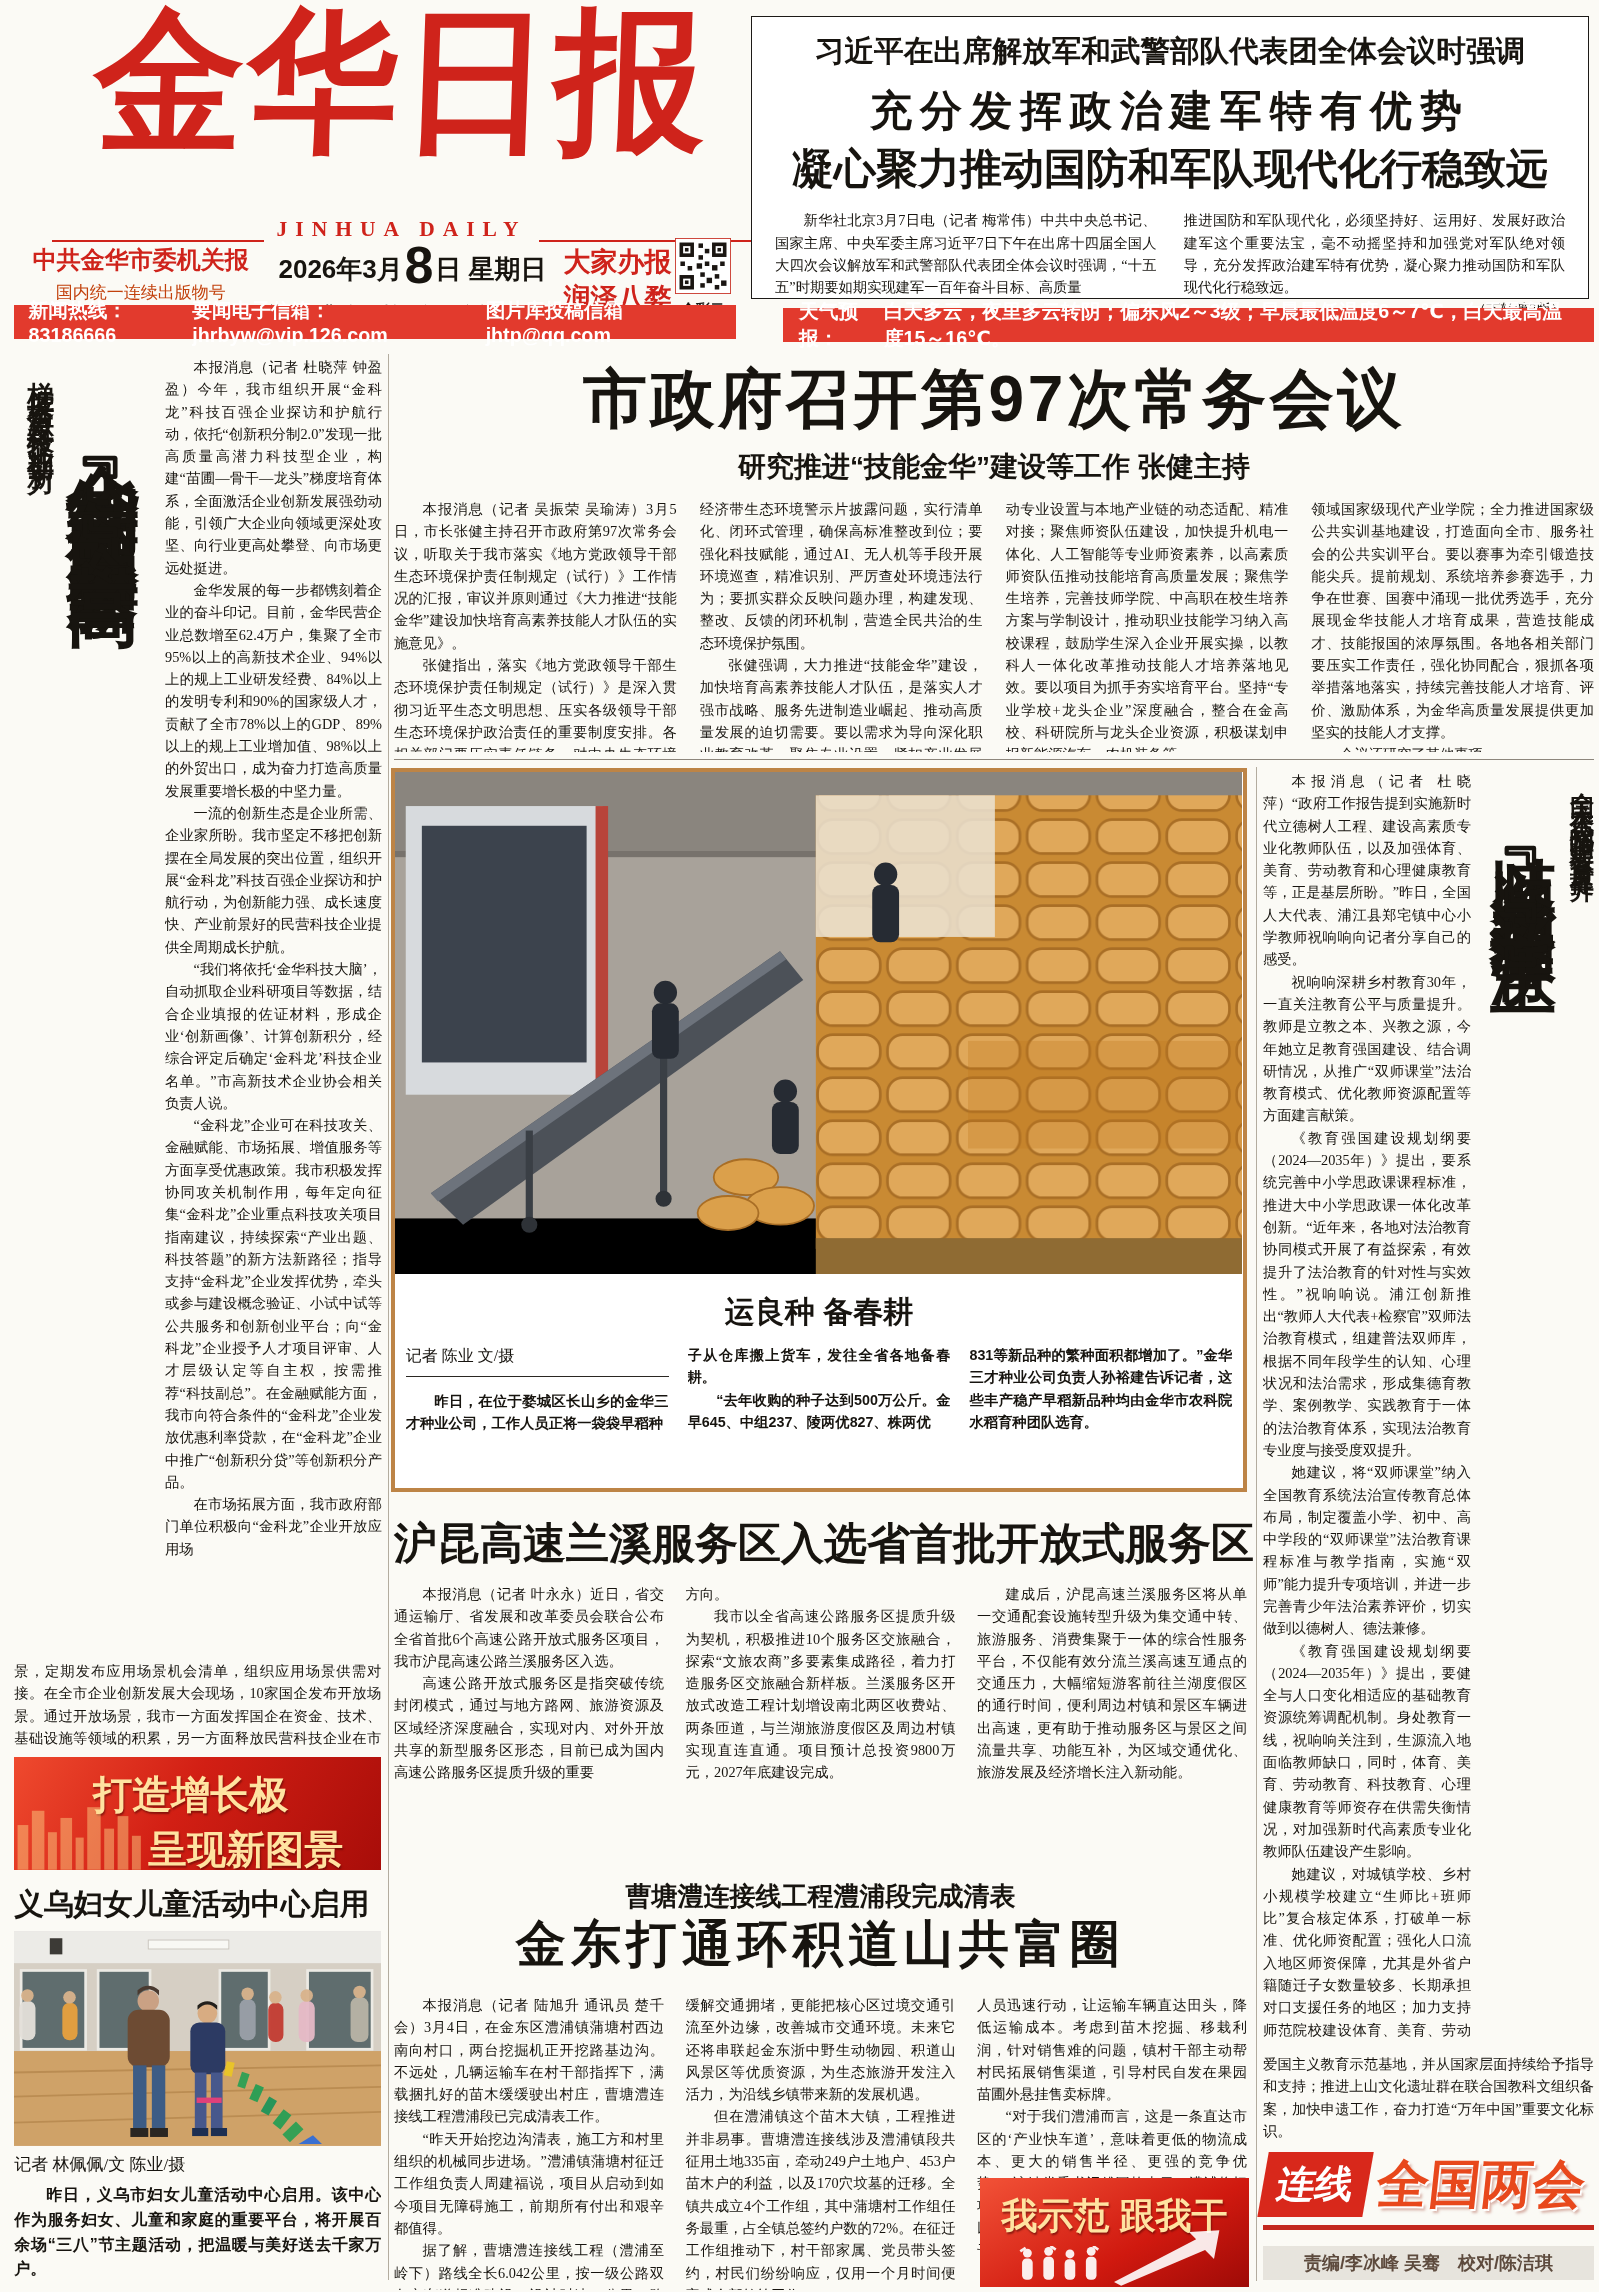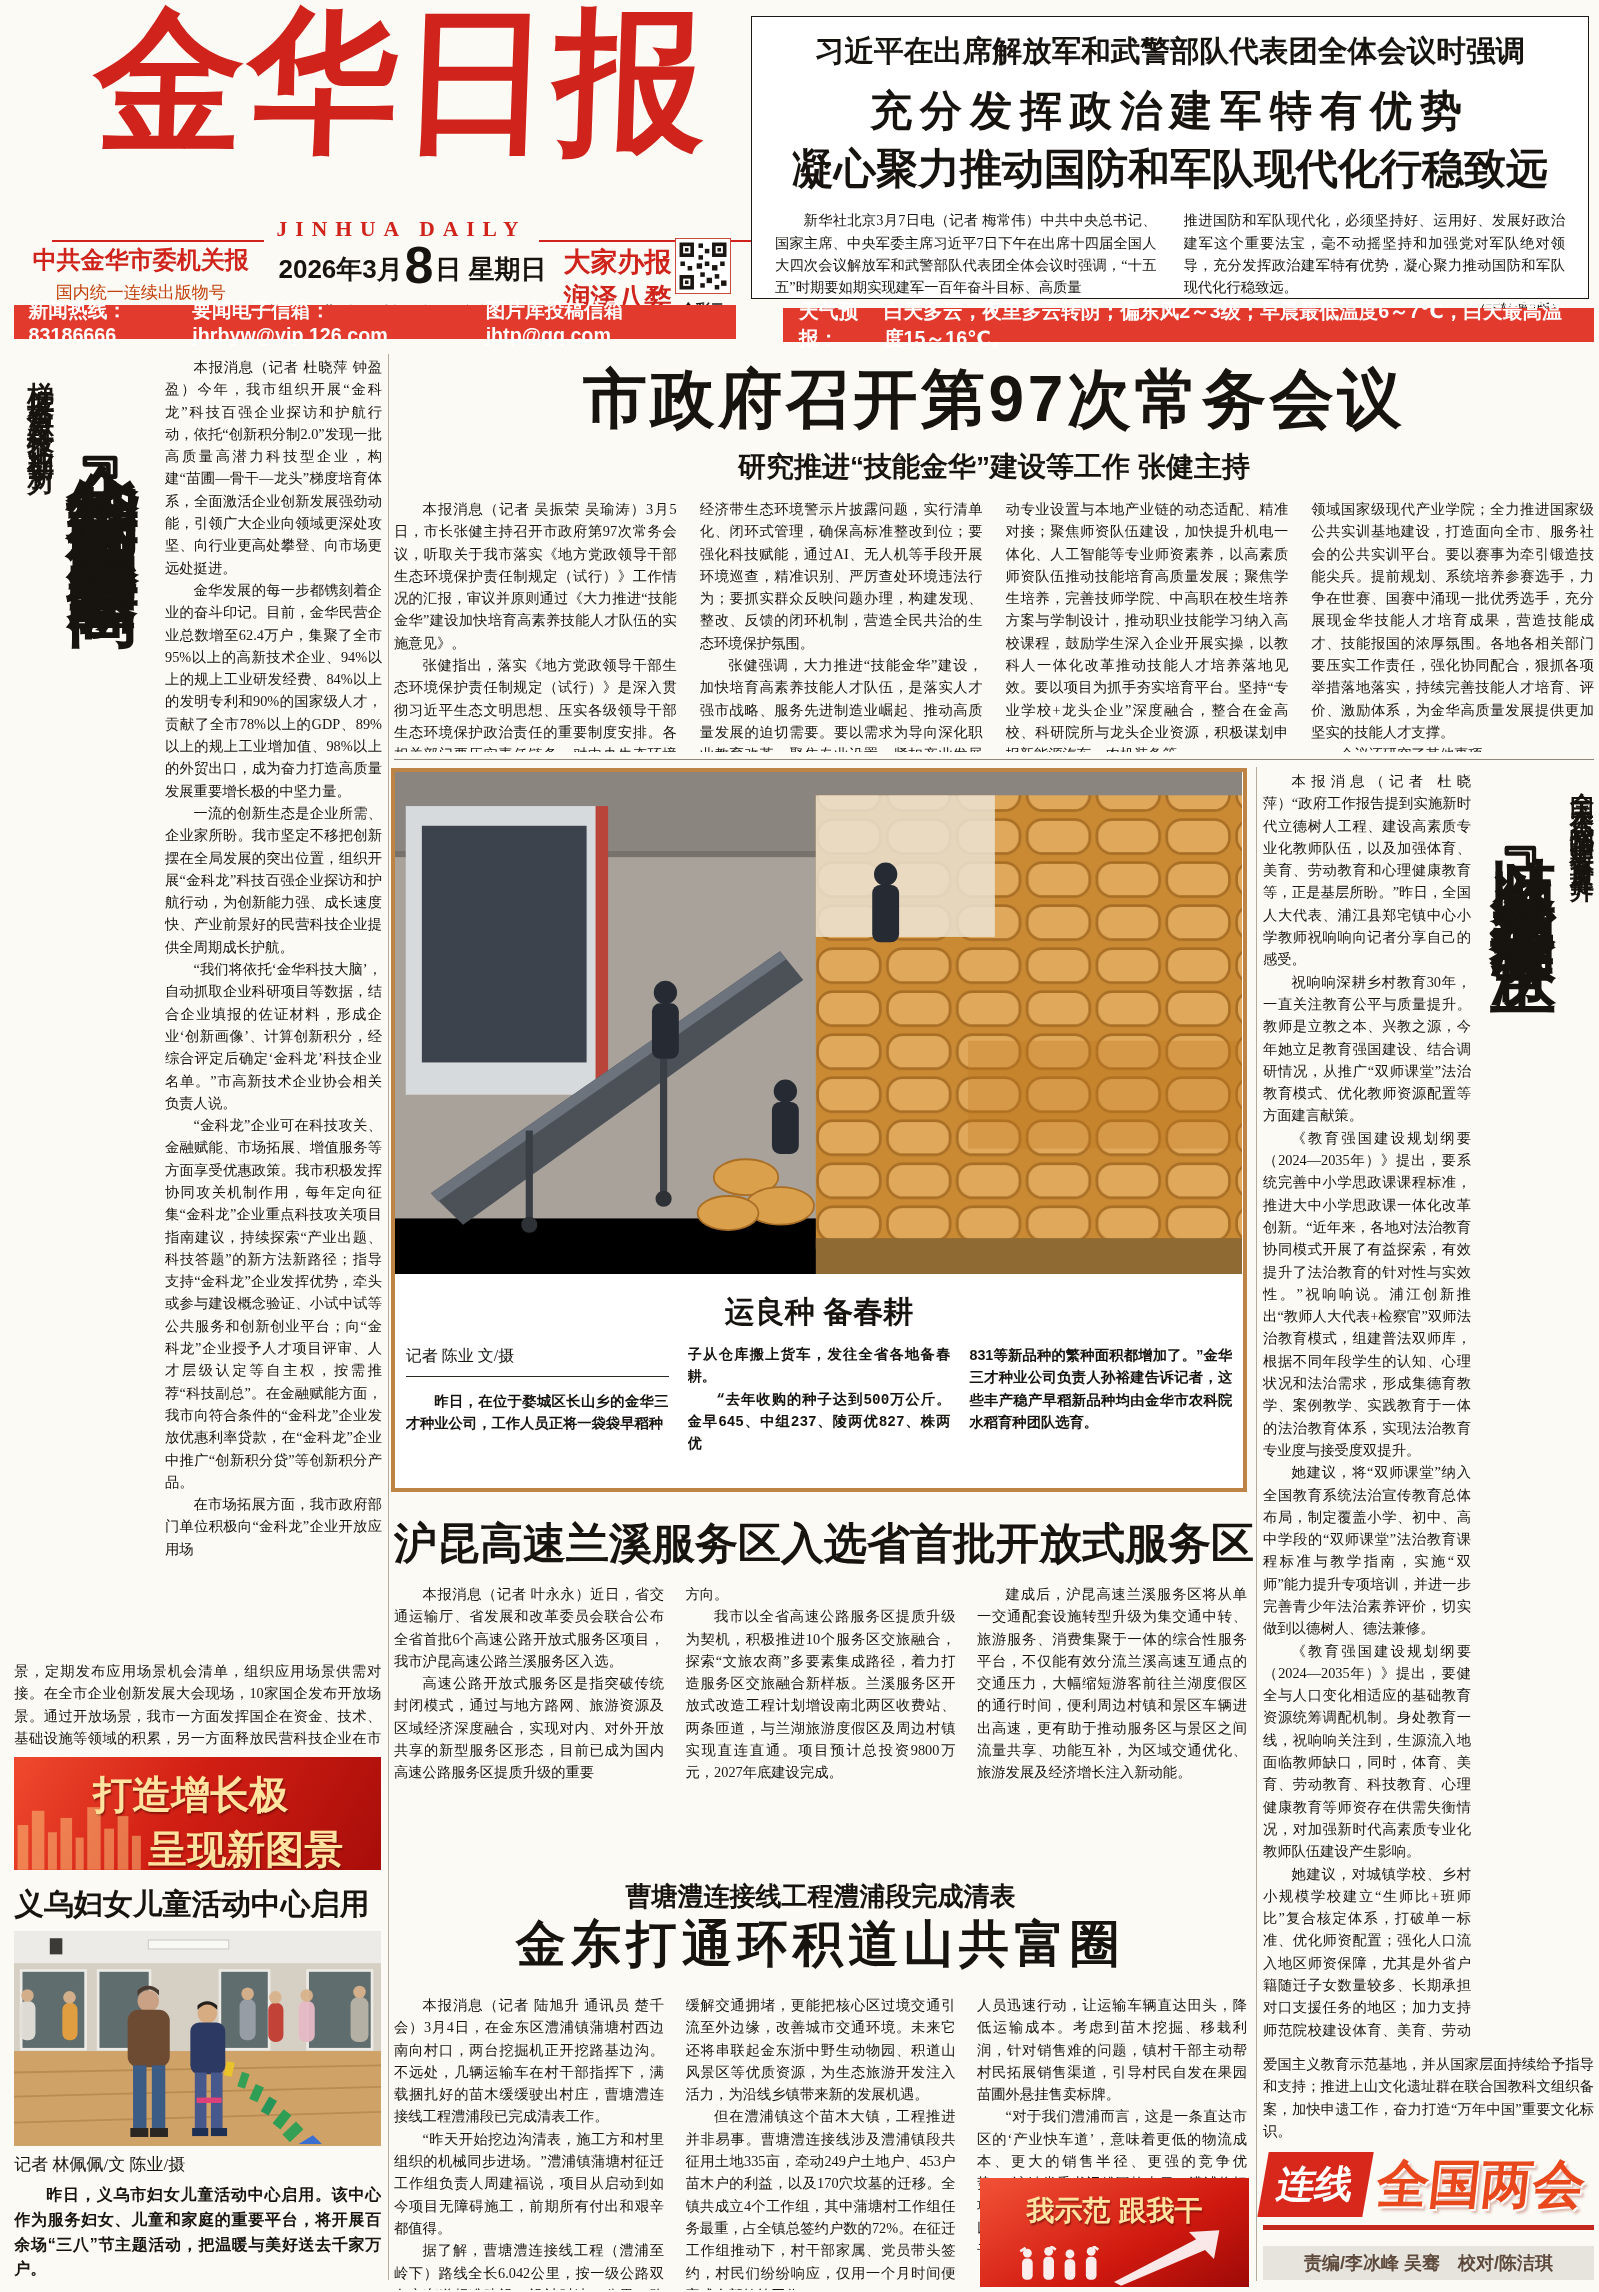--- a/index.html
+++ b/index.html
@@ -305,21 +305,21 @@
           <rect x="421" y="368" width="30" height="58" rx="9"></rect>
       </g>
       <rect x="470" y="520" width="476" height="40" fill="#8f6b33"></rect>
     </svg>
     <div class="sans bb ctr" style="font-size:30px;margin-top:14.3px;">运良种 备春耕</div>
     <div class="colrow" style="gap:19px;padding:10.7px 10.7px 0 10.7px;height:161px;">
       <div class="art sans" style="font-weight:600;">
         <div class="byline-rule" style="font-family:'Liberation Serif',serif;font-weight:normal;">记者 陈业 文/摄</div>
         <p>昨日，在位于婺城区长山乡的金华三才种业公司，工作人员正将一袋袋早稻种</p>
       </div>
-      <div class="art sans" style="font-weight:600;font-family:Liberation Mono, monospace;">
+      <div class="art sans" style="font-weight:600;">
         <p class="cont">子从仓库搬上货车，发往全省各地备春耕。</p>
         <p>“去年收购的种子达到500万公斤。金早645、中组237、陵两优827、株两优</p>
       </div>
       <div class="art sans" style="font-weight:600;">
         <p class="cont">831等新品种的繁种面积都增加了。”金华三才种业公司负责人孙裕建告诉记者，这些丰产稳产早稻新品种均由金华市农科院水稻育种团队选育。</p>
       </div>
     </div>
   </div>
 
   <div class="abs v sans b" style="left:1571px;top:772px;width:27px;height:555px;font-size:24px;letter-spacing:5.4px;">全国人大代表祝响响建言教育质量提升</div>
@@ -373,21 +373,21 @@
       <p>但在澧浦镇这个苗木大镇，工程推进并非易事。曹塘澧连接线涉及澧浦镇段共征用土地335亩，牵动249户土地户、453户苗木户的利益，以及170穴坟墓的迁移。全镇共成立4个工作组，其中蒲塘村工作组任务最重，占全镇总签约户数的72%。在征迁工作组推动下，村干部家属、党员带头签约，村民们纷纷响应，仅用一个月时间便完成全部签约工作。</p>
 
     </div>
     <div class="art">
       <p class="cont">人员迅速行动，让运输车辆直达田头，降低运输成本。考虑到苗木挖掘、移栽利润，针对销售难的问题，镇村干部主动帮村民拓展销售渠道，引导村民自发在果园苗圃外悬挂售卖标牌。</p>
       <p>“对于我们澧浦而言，这是一条直达市区的‘产业快车道’，意味着更低的物流成本、更大的销售半径、更强的竞争优势。”该镇党委书记傅国栋表示，澧浦将把项目一线当成锤炼新上任村干部的战场，以项目推动村干部真正想干事、能干事、干成事。</p>
     </div>
   </div>
 
   <div class="abs slogan-grad" style="left:980px;top:2178px;width:269px;height:109px;overflow:hidden;">
-    <div class="sans bb goldtxt ctr" style="font-size:28px;margin-top:14.3px;">我示范 跟我干</div>
+    <div class="sans bb goldtxt ctr" style="font-size:36px;margin-top:14.3px;">我示范 跟我干</div>
     <svg class="abs" style="left:134px;top:52px;" width="125" height="56" viewBox="0 0 140 62">
       <polygon points="0,58 92,10 84,2 118,0 112,32 102,22 8,62" fill="#fff" opacity="0.9"></polygon>
     </svg>
     <g></g>
     <svg class="abs" style="left:36px;top:68px;" width="99" height="39" viewBox="0 0 110 44">
       <g fill="#fff" opacity="0.92">
         <circle cx="12" cy="8" r="5"></circle>
           <rect x="6" y="14" width="12" height="24" rx="5"></rect>
         <circle cx="36" cy="6" r="5"></circle>
           <rect x="30" y="12" width="12" height="26" rx="5"></rect>

